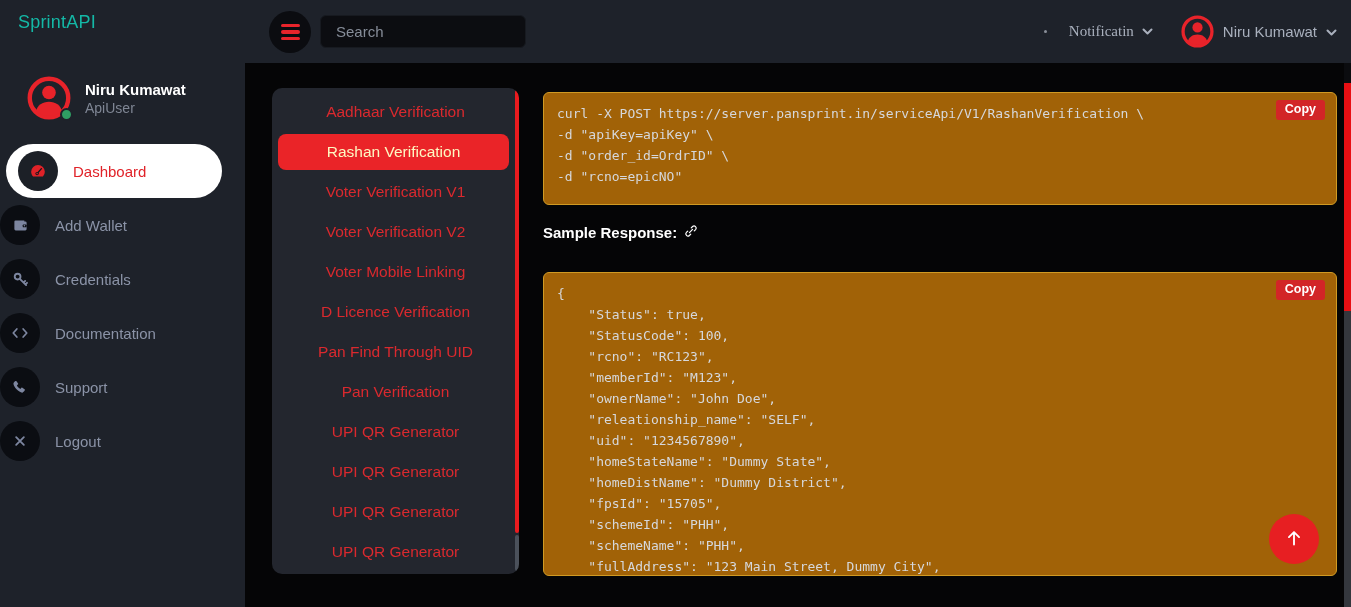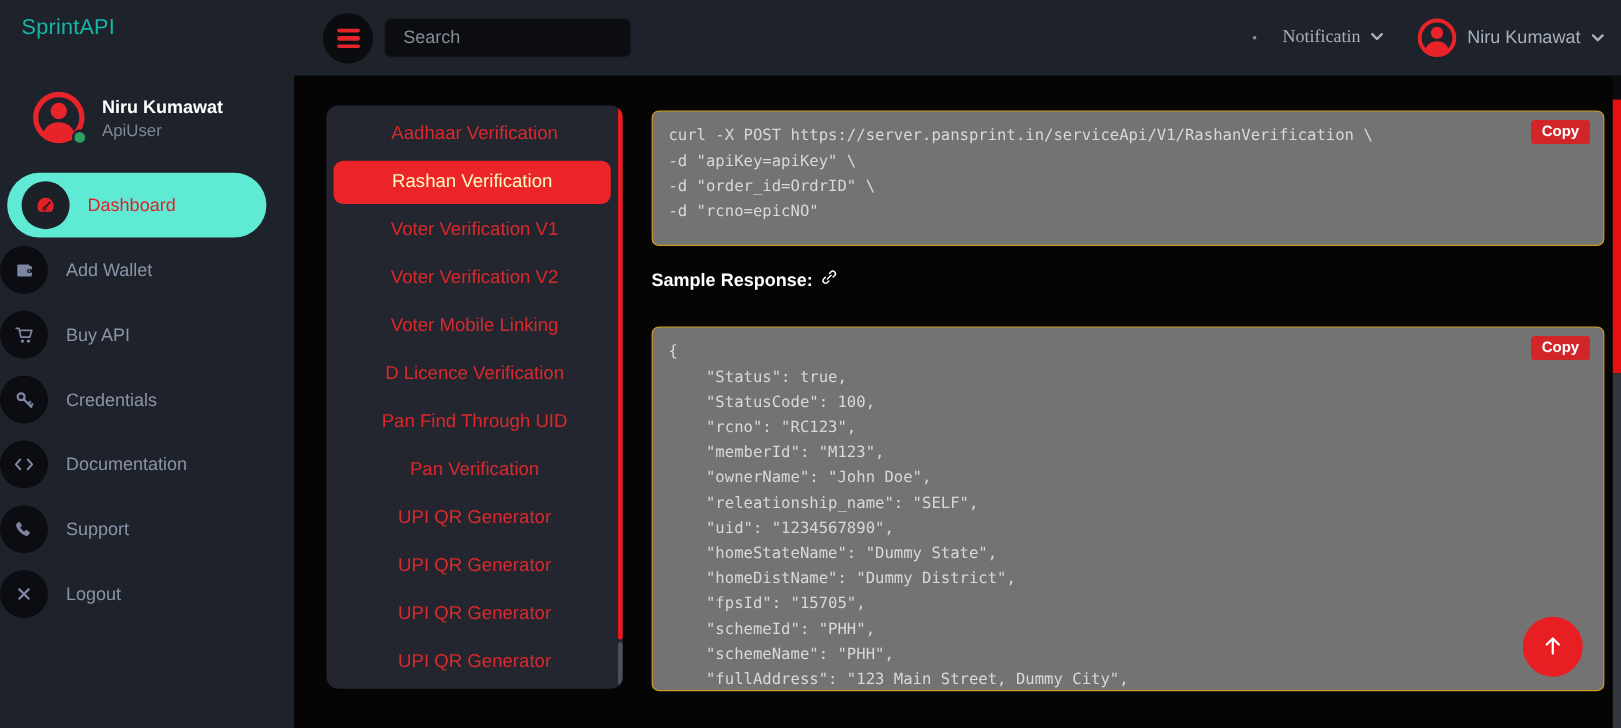--- a/index.html
+++ b/index.html
@@ -32,40 +32,40 @@
   .sidebar { position:absolute; left:0; top:63px; width:245px; bottom:0; }
   .profile { display:flex; align-items:center; padding:13px 0 0 27px; }
   .avatar-wrap { position:relative; width:44px; height:44px; flex:0 0 44px; }
   .status-dot { position:absolute; right:-2px; bottom:-1px; width:13px; height:13px;
     background:#2f9e63; border:2.5px solid #1e222a; border-radius:50%; }
   .profile-text { margin-left:14px; }
   .profile-name { color:#ffffff; font-weight:bold; font-size:15px; }
   .profile-role { color:#7f8694; font-size:14px; margin-top:2px; }
   .nav { margin-top:24px; }
   .nav-item { height:54px; display:flex; align-items:center; cursor:pointer; }
-  .nav-item.active { background:#5eead4; border-radius:28px; margin:0 23px 0 6px; padding-left:12px; }
+  .nav-item.active { background:#ffffff; border-radius:28px; margin:0 23px 0 6px; padding-left:12px; }
   .icon-circle { width:40px; height:40px; border-radius:50%; background:#0b0d12; color:#7d86a0;
     display:flex; align-items:center; justify-content:center; flex:0 0 40px; font-size:13px; }
   .nav-item.active .icon-circle { background:#1c2027; color:#e02228; }
   .nav-label { margin-left:15px; color:#8b93a7; font-size:15px; white-space:nowrap; }
   .nav-item.active .nav-label { color:#e02228; }
 
   
   .api-menu { position:absolute; left:272px; top:88px; width:247px; height:486px;
     background:#23262e; border-radius:10px; overflow:hidden; }
   .api-list { padding-top:4px; }
   .api-item { height:40px; display:flex; align-items:center; justify-content:center;
     color:#da292e; font-size:15.5px; font-weight:500; cursor:pointer; }
   .api-item.selected { background:#ea2428; color:#fef9c3; border-radius:8px; height:36px; margin:2px 10px 2px 6px; }
   .menu-scrollbar { position:absolute; top:0; right:0; width:4px; height:100%; }
   .menu-thumb { position:absolute; top:2px; height:443px; width:4px; background:#ea1b1f; border-radius:2px; }
   .menu-track-bottom { position:absolute; top:447px; bottom:3px; width:4px; background:#4b515b; border-radius:2px; }
 
   
-  .code-block { position:absolute; left:543px; width:794px; background:#737373;
+  .code-block { position:absolute; left:543px; width:794px; background:#a16207;
     border:1px solid #d09a23; border-radius:6px; overflow:hidden; }
   #request-block { top:92px; height:113px; }
   #response-block { top:272px; height:304px; }
   .code-block pre { margin:0; padding:10px 55px 0 13px; font-family:"DejaVu Sans Mono", monospace;
     font-size:13px; line-height:21px; color:#d6d8dc; white-space:pre; }
   .copy-btn { position:absolute; top:7px; right:11px; background:#d22527; color:#fff; font-size:12.5px;
     font-weight:bold; padding:2px 9px 4px; border:none; border-radius:3px; cursor:pointer;
     font-family:"Liberation Sans", sans-serif; }
   .sample-heading { position:absolute; left:543px; top:224px; color:#ffffff; font-weight:bold;
     font-size:15px; display:flex; align-items:center; gap:7px; }
@@ -149,30 +149,20 @@
         </div>
         <div class="nav-item">
           <span class="icon-circle">
             <svg width="17" height="17" viewBox="0 0 20 20">
               <path d="M3 5.2h12.6a1.6 1.6 0 0 1 1.6 1.6v7.4a1.6 1.6 0 0 1-1.6 1.6H4.4a1.6 1.6 0 0 1-1.6-1.6V5.4A1.4 1.4 0 0 1 4.2 4h10.3v1.2" fill="currentColor"></path>
               <rect x="12.6" y="8.7" width="4.6" height="3.4" rx="1" fill="#0b0d12"></rect>
               <circle cx="14.6" cy="10.4" r="0.9" fill="currentColor"></circle>
             </svg>
           </span>
           <span class="nav-label">Add Wallet</span>
-        </div>
-        <div class="nav-item">
-          <span class="icon-circle">
-            <svg width="17" height="17" viewBox="0 0 20 20">
-              <path d="M1.8 3h2.6l2 8.6h8.7l2-6.6H5.1" fill="none" stroke="currentColor" stroke-width="1.7" stroke-linejoin="round" stroke-linecap="round"></path>
-              <circle cx="7.9" cy="15.6" r="1.7" fill="currentColor"></circle>
-              <circle cx="13.8" cy="15.6" r="1.7" fill="currentColor"></circle>
-            </svg>
-          </span>
-          <span class="nav-label">Buy API</span>
         </div>
         <div class="nav-item">
           <span class="icon-circle">
             <svg width="17" height="17" viewBox="0 0 20 20">
               <circle cx="6.6" cy="6.6" r="3.4" fill="none" stroke="currentColor" stroke-width="2.2"></circle>
               <path d="M9.2 9.2l7.4 7.4M13.6 13.6l1.9-1.9M15.8 15.8l1.9-1.9" fill="none" stroke="currentColor" stroke-width="2.2" stroke-linecap="round"></path>
             </svg>
           </span>
           <span class="nav-label">Credentials</span>
         </div>

